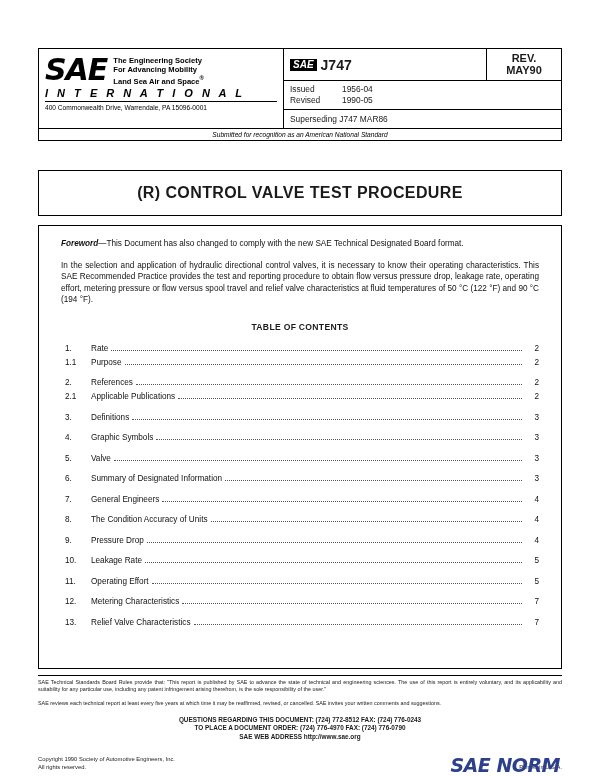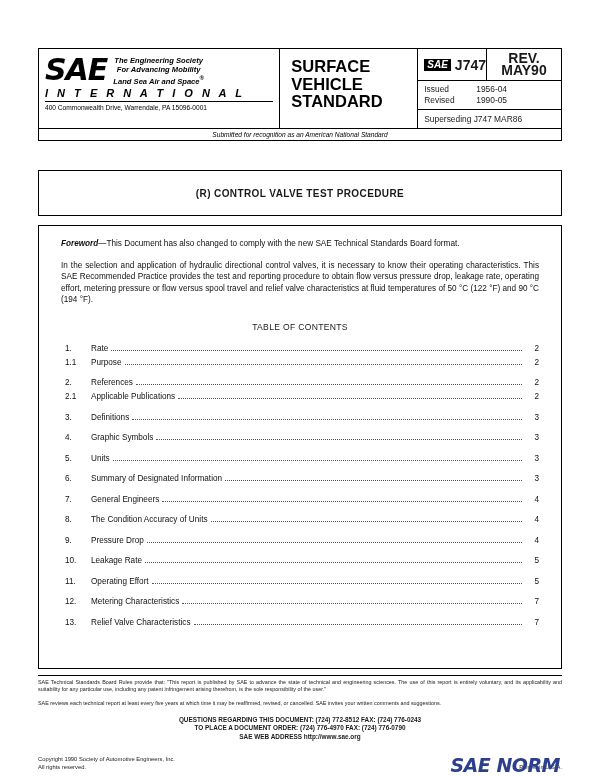--- a/index.html
+++ b/index.html
@@ -52,25 +52,23 @@
     font-style: italic;
     font-size: 30px;
     letter-spacing: -1px;
     line-height: 30px;
     color: #000;
     padding-right: 6px;
   }
   .tagline {
     font-size: 7.6px;
     font-weight: bold;
-    font-style: italic;
     line-height: 8.6px;
     padding-top: 2px;
     color: #000;
-    text-align: center;
   }
   .intl {
     font-size: 11px;
     font-weight: bold;
     font-style: italic;
     letter-spacing: 3px;
     margin-top: 1px;
     color: #000;
   }
   .intl-sup {
@@ -126,21 +124,21 @@
     margin-right: 4px;
     line-height: 10px;
   }
   .docnum {
     font-size: 14px;
     font-weight: bold;
   }
   .rr-rev {
     width: 74px;
     text-align: center;
-    font-size: 14px;
+    font-size: 11px;
     font-weight: bold;
     line-height: 12px;
     padding-top: 3px;
     box-sizing: border-box;
   }
   .rr-mid {
     border-bottom: 1px solid #000;
     font-size: 8.4px;
     padding: 3px 6px 3px 6px;
     line-height: 11px;
@@ -166,21 +164,21 @@
     top: 152px;
     width: 524px;
     height: 46px;
     border: 1px solid #000;
     box-sizing: border-box;
     display: flex;
     align-items: center;
     justify-content: center;
   }
   .titlebox .t {
-    font-size: 10px;
+    font-size: 16px;
     font-weight: bold;
     letter-spacing: 0.4px;
   }
 
   
   .bodybox {
     position: absolute;
     left: 38px;
     top: 207px;
     width: 524px;
@@ -198,21 +196,21 @@
   .para {
     font-size: 8.2px;
     line-height: 11.4px;
     margin-top: 11px;
     text-align: justify;
     color: #111;
   }
   .toc-title {
     text-align: center;
     font-size: 8.6px;
-    font-weight: normal;
+    font-weight: bold;
     margin-top: 16px;
     letter-spacing: 0.3px;
   }
   .toc {
     margin-top: 12px;
   }
   .toc-item {
     display: flex;
     align-items: baseline;
     font-size: 8.2px;
@@ -318,25 +316,20 @@
           <div class="tagline">
             <div>The Engineering Society</div>
             <div>For Advancing Mobility</div>
             <div><span>Land Sea Air and Space</span><span class="intl-sup">®</span></div>
           </div>
         </div>
         <div class="intl">I N T E R N A T I O N A L</div>
         <div class="addr">400 Commonwealth Drive, Warrendale, PA 15096-0001</div>
       </div>
 
-      <div class="mast-mid">
-        <div class="mid-title">SURFACE</div>
-        <div class="mid-title">VEHICLE</div>
-        <div class="mid-title">STANDARD</div>
-      </div>
 
       <div class="mast-right">
         <div class="rr-top">
           <div class="rr-doc">
             <span class="badge">SAE</span>
             <span class="docnum">J747</span>
           </div>
           <div class="rr-rev">
             <div>REV.</div>
             <div>MAY90</div>
@@ -351,21 +344,21 @@
 
     </div>
     <div class="mast-sub">Submitted for recognition as an American National Standard</div>
   </div>
 
   <div class="titlebox">
     <div class="t">(R) CONTROL VALVE TEST PROCEDURE</div>
   </div>
 
   <div class="bodybox">
-    <div class="foreword"><b>Foreword</b><span>—This Document has also changed to comply with the new SAE Technical Standards Board format.</span></div>
+    <div class="foreword"><b>Foreword</b><span>—This Document has also changed to comply with the new SAE Technical Designated Board format.</span></div>
     <div class="para">In the selection and application of hydraulic directional control valves, it is necessary to know their operating characteristics.  This SAE Recommended Practice provides the test and reporting procedure to obtain flow versus pressure drop, leakage rate, operating effort, metering pressure or flow versus spool travel and relief valve characteristics at fluid temperatures of 50 °C (122 °F) and 90 °C (194 °F).</div>
     <div class="toc-title">TABLE OF CONTENTS</div>
     <div class="toc" id="toc">
         <div class="toc-item tight">
           <span class="toc-num">1.</span>
           <span class="toc-label">Rate</span>
           <span class="toc-dots"></span>
           <span class="toc-page">2</span>
         </div>
         <div class="toc-item">
@@ -393,21 +386,21 @@
           <span class="toc-page">3</span>
         </div>
         <div class="toc-item">
           <span class="toc-num">4.</span>
           <span class="toc-label">Graphic Symbols</span>
           <span class="toc-dots"></span>
           <span class="toc-page">3</span>
         </div>
         <div class="toc-item">
           <span class="toc-num">5.</span>
-          <span class="toc-label">Units</span>
+          <span class="toc-label">Valve</span>
           <span class="toc-dots"></span>
           <span class="toc-page">3</span>
         </div>
         <div class="toc-item">
           <span class="toc-num">6.</span>
           <span class="toc-label">Summary of Designated Information</span>
           <span class="toc-dots"></span>
           <span class="toc-page">3</span>
         </div>
         <div class="toc-item">

